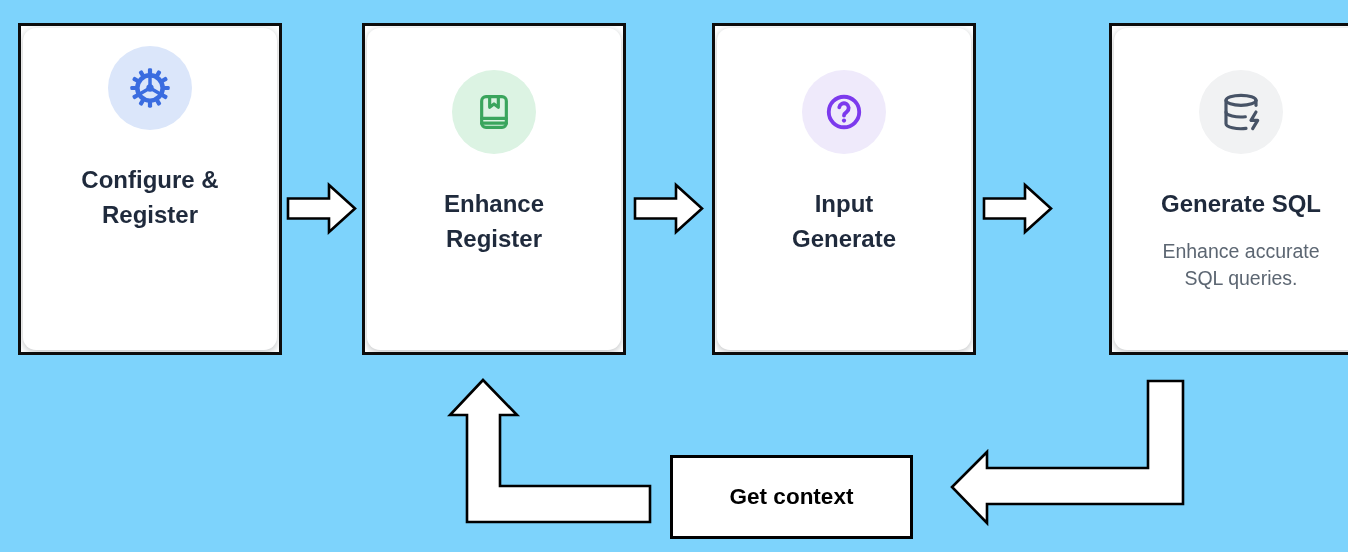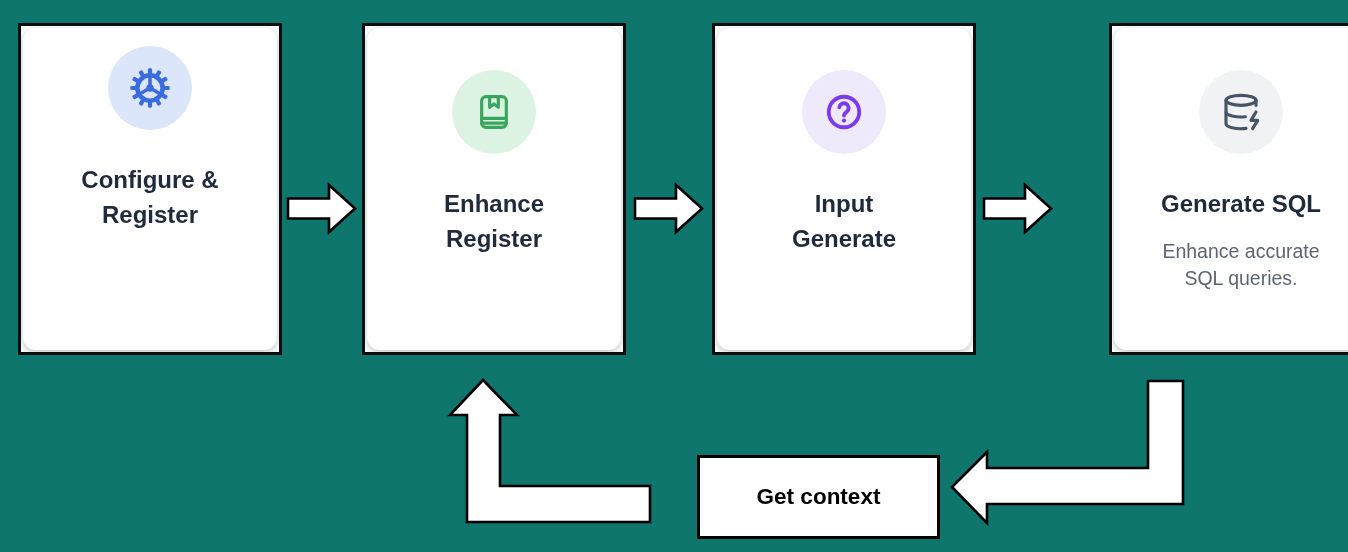--- a/index.html
+++ b/index.html
@@ -1,20 +1,20 @@
 <!DOCTYPE html>
 <html><head>
 <meta charset="utf-8">
 <style>
   html, body { margin: 0; padding: 0; background: #ffffff; }
   .canvas {
     position: relative;
     width: 1348px;
     height: 552px;
-    background: #0f766e;
+    background: #7dd3fc;
     font-family: "Liberation Sans", sans-serif;
     overflow: hidden;
   }
 
   
   .card {
     position: absolute;
     top: 23px;
     width: 264px;
     height: 332px;
@@ -101,21 +101,20 @@
     height: 84px;
     border: 3px solid #000000;
     background: #ffffff;
     box-sizing: border-box;
     display: flex;
     align-items: center;
     justify-content: center;
     font-size: 22.5px;
     font-weight: 700;
     color: #000000;
-    margin-left: 27px;
   }
 </style>
 </head>
 <body>
 
 <div class="canvas">
 
   <div class="card c1">
     <div class="card-inner">
       <div class="icon-circle bg-blue">

